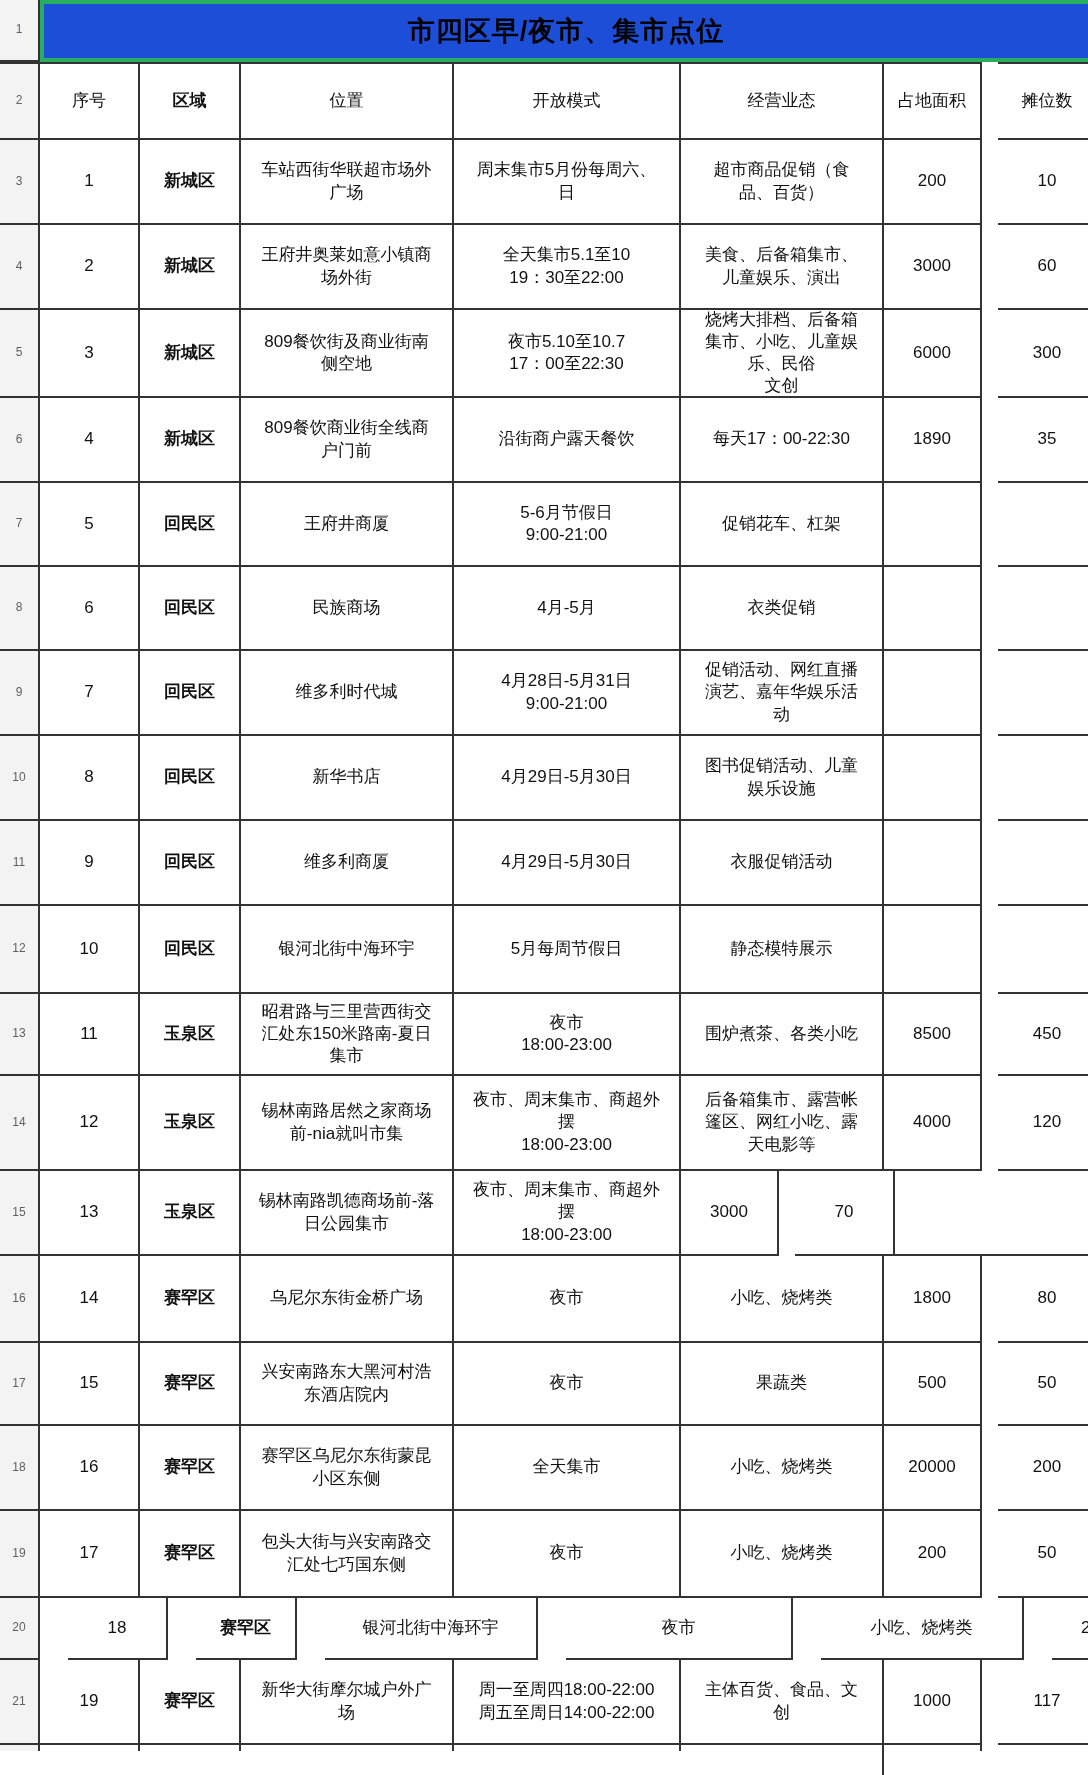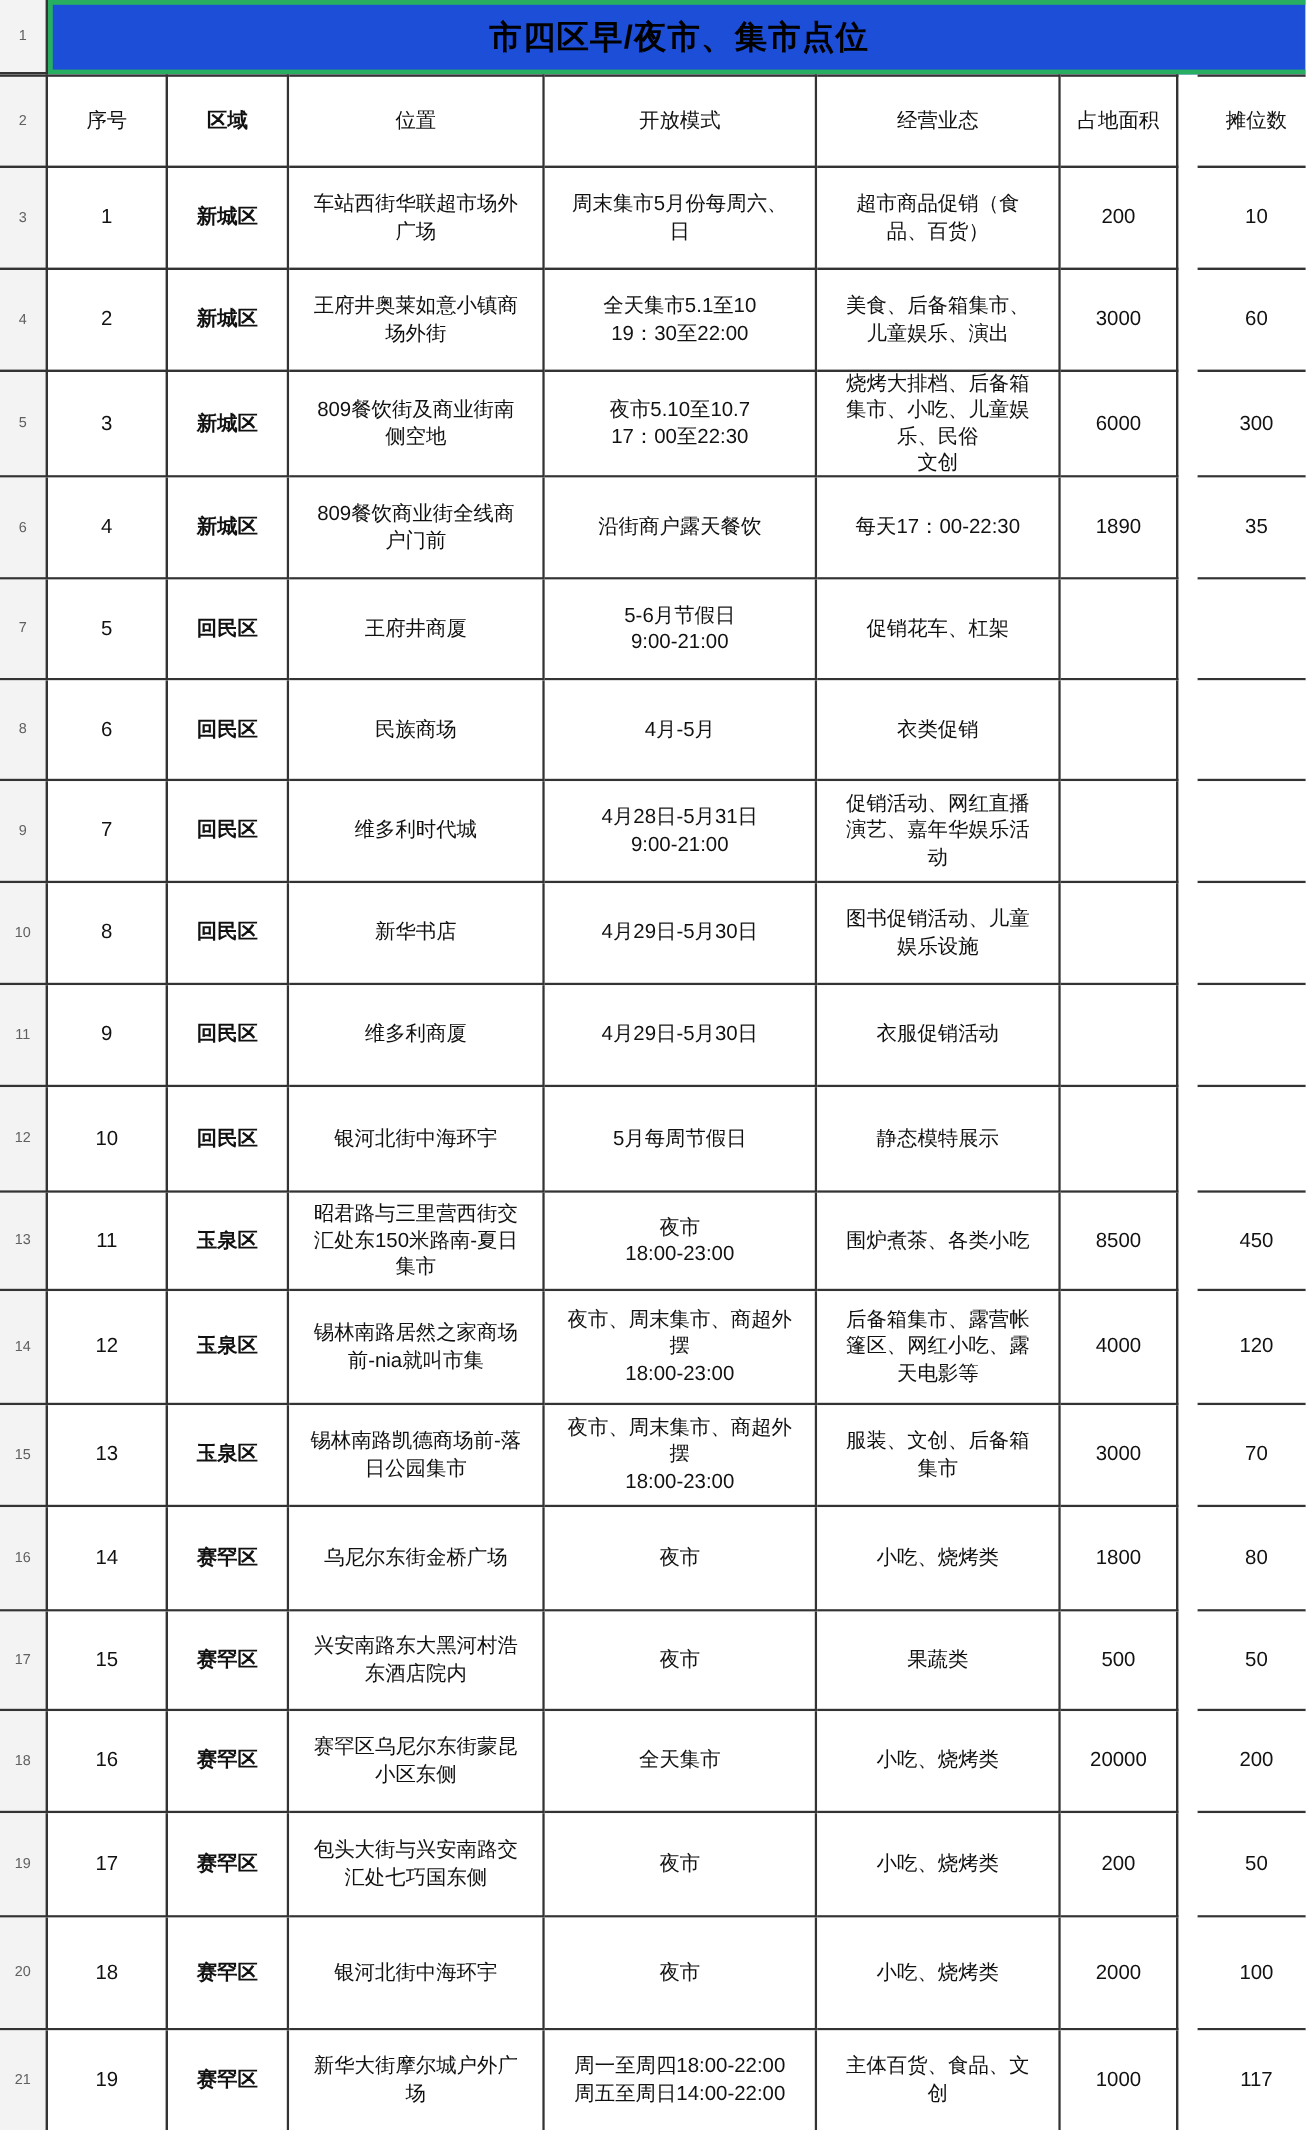--- a/index.html
+++ b/index.html
@@ -239,21 +239,20 @@
     <div class="cell sliver"></div>
   </div>
 
   <div class="trow" style="height: 85px;">
     <div class="cell g gutter">15</div>
     <div class="cell c0">13</div>
     <div class="cell c1">玉泉区</div>
     <div class="cell c2">锡林南路凯德商场前-落日公园集市</div>
     <div class="cell c3">夜市、周末集市、商超外摆
 18:00-23:00</div>
-    <div class="cell c4">服装、文创、后备箱集市</div>
     <div class="cell c5">3000</div>
     <div class="cell c6">70</div>
     <div class="cell sliver"></div>
   </div>
 
   <div class="trow" style="height: 87px;">
     <div class="cell g gutter">16</div>
     <div class="cell c0">14</div>
     <div class="cell c1">赛罕区</div>
     <div class="cell c2">乌尼尔东街金桥广场</div>
@@ -293,21 +292,21 @@
     <div class="cell c0">17</div>
     <div class="cell c1">赛罕区</div>
     <div class="cell c2">包头大街与兴安南路交汇处七巧国东侧</div>
     <div class="cell c3">夜市</div>
     <div class="cell c4">小吃、烧烤类</div>
     <div class="cell c5">200</div>
     <div class="cell c6">50</div>
     <div class="cell sliver"></div>
   </div>
 
-  <div class="trow" style="height: 94px;">
+  <div class="trow" style="height: 62px; gap: 28px;">
     <div class="cell g gutter">20</div>
     <div class="cell c0">18</div>
     <div class="cell c1">赛罕区</div>
     <div class="cell c2">银河北街中海环宇</div>
     <div class="cell c3">夜市</div>
     <div class="cell c4">小吃、烧烤类</div>
     <div class="cell c5">2000</div>
     <div class="cell c6">100</div>
     <div class="cell sliver"></div>
   </div>

